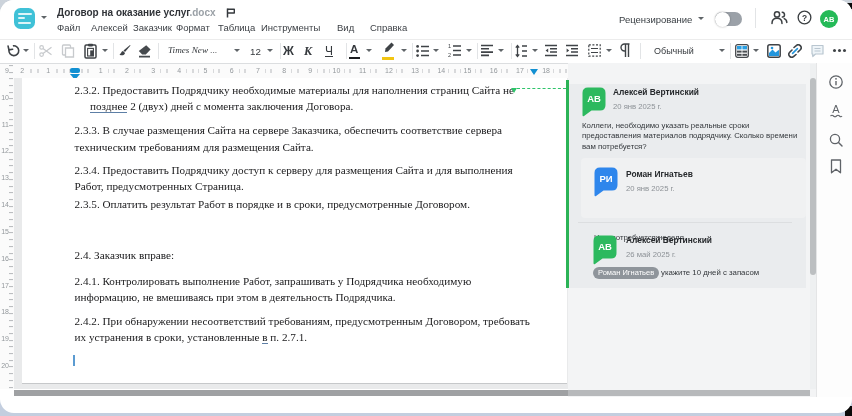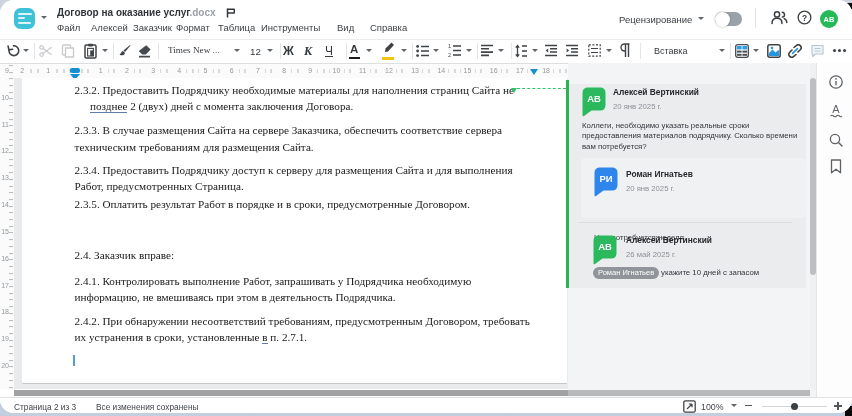--- a/index.html
+++ b/index.html
@@ -139,21 +139,21 @@
     <svg class="abs" style="left:117px;top:4px;" width="14" height="14" viewBox="0 0 14 14">
       <path d="M13 1 L6.5 6.5 L8 8 L13.5 1.5 Z" fill="#3f4347"></path>
       <path d="M6 7 C4 7.5 4.5 9.5 2.5 10.5 C4.5 12 7.5 11.5 8 9 Z" fill="#3f4347"></path>
     </svg>
 
     <svg class="abs" style="left:137px;top:4px;" width="15" height="14" viewBox="0 0 15 14">
       <path d="M9.2 1.2 L13.6 5.6 L8.8 10.4 L5.2 10.4 L1.8 7 Z" fill="#464a4e"></path>
       <path d="M2 12.6 H13" stroke="#464a4e" stroke-width="1.6"></path>
     </svg>
     <div class="sep" style="left:158px;"></div>
-    <div class="tbtxt" style="left:168px;top:5px;font-family:'Liberation Serif',serif;font-size:9.2px;">Times New ...</div>
+    <div class="tbtxt" style="left:168px;top:5px;font-family:'Liberation Serif',serif;font-style:italic;font-size:9.2px;">Times New ...</div>
     <div class="caret" style="left:234px;top:9px;"></div>
     <div class="tbtxt" style="left:250px;top:6px;font-size:9.8px;">12</div>
     <div class="caret" style="left:267px;top:9px;"></div>
     <div class="sep" style="left:280px;"></div>
     <div class="tbtxt" style="left:283px;top:4px;font-size:12px;font-weight:bold;">Ж</div>
     <div class="tbtxt" style="left:304px;top:4px;font-size:12px;font-style:italic;font-family:'Liberation Serif',serif;font-weight:bold;">К</div>
     <div class="tbtxt" style="left:325px;top:4px;font-size:12px;text-decoration:underline;">Ч</div>
     <div class="sep" style="left:346px;"></div>
     <div class="tbtxt" style="left:350px;top:3px;font-size:11.5px;font-weight:bold;">А</div>
     <div class="abs" style="left:349px;top:17px;width:11px;height:2.4px;background:#1a1c1e;"></div>
@@ -207,21 +207,21 @@
     <svg class="abs" style="left:588px;top:4px;" width="13" height="13" viewBox="0 0 13 13">
       <rect x="0.8" y="0.8" width="11.4" height="11.4" fill="none" stroke="#3f4347" stroke-width="1.2" stroke-dasharray="2 1.6"></rect>
       <path d="M3 4.5 H10 M3 8.5 H10" stroke="#3f4347" stroke-width="1.2"></path>
     </svg>
     <div class="caret" style="left:606px;top:9px;"></div>
 
     <svg class="abs" style="left:620px;top:3px;" width="10" height="15" viewBox="0 0 10 15">
       <path d="M8.5 1 V14 M5.5 1 V14 M9.5 1 H4.5 A3.4 3.4 0 0 0 4.5 8 H5.5" fill="none" stroke="#3f4347" stroke-width="1.4"></path>
     </svg>
     <div class="sep" style="left:640px;"></div>
-    <div class="tbtxt" style="left:654px;top:6px;font-size:9px;">Вставка</div>
+    <div class="tbtxt" style="left:654px;top:6px;font-size:9px;">Обычный</div>
     <div class="caret" style="left:719px;top:9px;"></div>
     <div class="sep" style="left:730px;"></div>
 
     <svg class="abs" style="left:735px;top:4px;" width="14" height="14" viewBox="0 0 14 14">
       <rect x="0.7" y="0.7" width="12.6" height="12.6" rx="2" fill="none" stroke="#45494d" stroke-width="1.3"></rect>
       <rect x="2" y="2" width="4.6" height="3.4" fill="#2a9fe3"></rect>
         <rect x="7.4" y="2" width="4.6" height="3.4" fill="#2a9fe3"></rect>
       <rect x="2" y="6.6" width="4.6" height="2" fill="#4a4e52"></rect>
         <rect x="7.4" y="6.6" width="4.6" height="2" fill="#4a4e52"></rect>
       <rect x="2" y="9.8" width="4.6" height="2" fill="#4a4e52"></rect>
@@ -378,30 +378,13 @@
     <svg class="abs" style="left:830px;top:159px;" width="12" height="15" viewBox="0 0 12 15">
       <path d="M1.5 1 H10.5 V13.8 L6 10.2 L1.5 13.8 Z" fill="none" stroke="#5f6368" stroke-width="1.3" stroke-linejoin="round"></path>
     </svg>
   </div>
 
   <div id="vsb"></div>
     <div id="vsbthumb"></div>
   <div id="hsb"></div>
     <div id="hsbthumb"></div>
 
-  <div id="status">
-    <div class="abs" style="left:14px;top:3.5px;">Страница 2 из 3</div>
-    <div class="abs" style="left:96px;top:3.5px;">Все изменения сохранены</div>
-    <svg class="abs" style="left:683px;top:1.5px;" width="13" height="13" viewBox="0 0 13 13">
-      <rect x="0.8" y="0.8" width="11.4" height="11.4" rx="1.5" fill="none" stroke="#3f4347" stroke-width="1.3"></rect>
-      <path d="M4 9 L9 4 M9 4 H5.8 M9 4 V7.2" fill="none" stroke="#3f4347" stroke-width="1.2"></path>
-    </svg>
-    <div class="abs" style="left:701px;top:3.5px;font-size:8.8px;">100%</div>
-    <div class="caret" style="left:731px;top:6px;"></div>
-    <div class="abs" style="left:745px;top:7px;width:7px;height:1.4px;background:#53575b;"></div>
-    <div class="abs" style="left:762px;top:7.5px;width:65px;height:1.5px;background:#d2d4d6;"></div>
-    <div class="abs" style="left:791px;top:4.5px;width:7px;height:7px;border-radius:50%;background:#3a3e42;"></div>
-    <div class="abs" style="left:834px;top:4px;width:8px;height:8px;">
-      <div class="abs" style="left:0;top:3.3px;width:8px;height:1.4px;background:#53575b;"></div>
-      <div class="abs" style="left:3.3px;top:0;width:1.4px;height:8px;background:#53575b;"></div>
-    </div>
-  </div>
 </div>
 
 </body></html>

